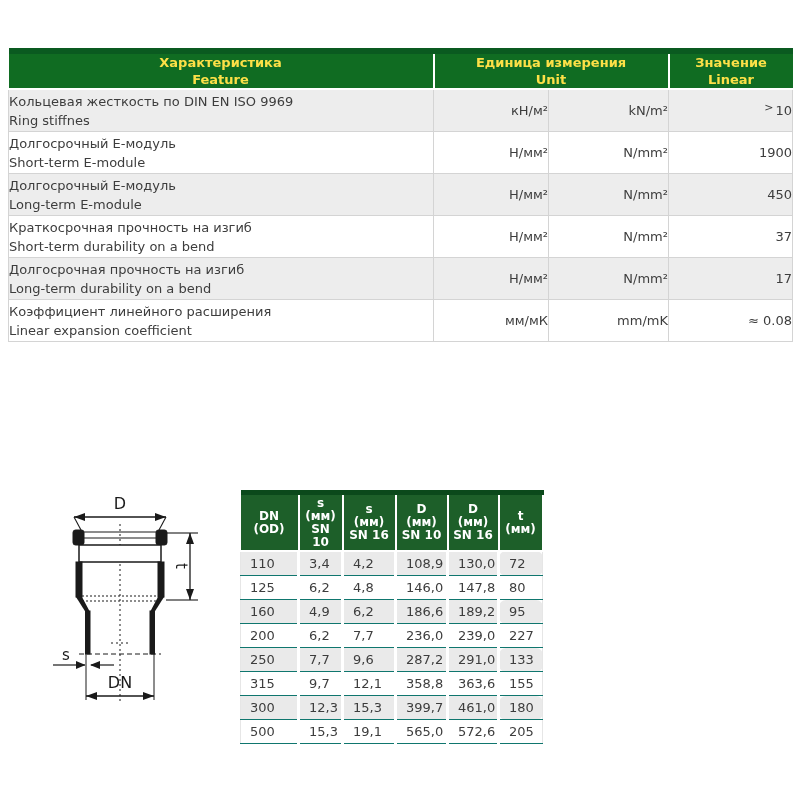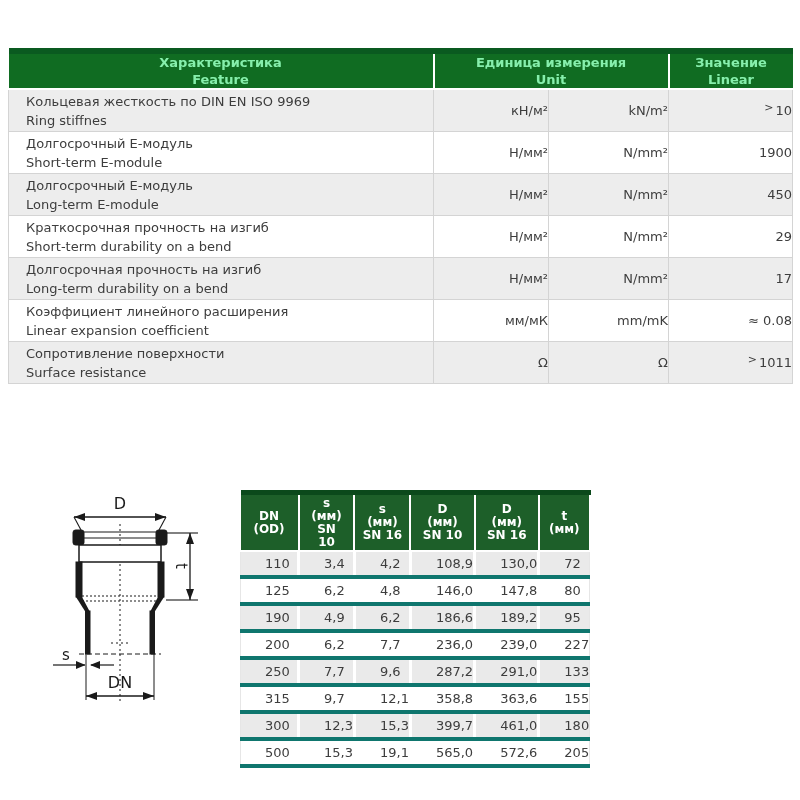--- a/index.html
+++ b/index.html
@@ -10,54 +10,54 @@
   }
 
   
   table.spec {
     position:absolute; left:8px; top:48px; width:784px;
     border-collapse:collapse; table-layout:fixed; font-size:13px;
   }
   table.spec th {
     background:#106c22; border-top:6px solid #0a5a20;
     border-right:2px solid #ffffff; border-bottom:2px solid #ffffff;
-    color:#86efac; font-weight:bold; text-align:center; vertical-align:middle;
+    color:#fde047; font-weight:bold; text-align:center; vertical-align:middle;
     white-space:pre-line; font-size:13px; line-height:17px; height:34px; padding:0;
   }
   table.spec th:last-child { border-right:none; }
   table.spec td {
     border:1px solid #d4d4d4; height:41px; vertical-align:middle;
     background:#ffffff; padding:0;
   }
   table.spec tbody tr:nth-child(odd) td { background:#ededed; }
   td.c-feat { padding-left:12px; }
-  .c-feat .ln { line-height:19px;margin-left:17px; }
+  .c-feat .ln { line-height:19px; }
   td.c-unit, td.c-val { padding-left:14px;text-align:right; }
   .sup { position:relative; top:-4px; font-size:11px; margin-right:2px; }
 
   
   table.dim {
     position:absolute; left:240px; top:490px;
     border-collapse:collapse; table-layout:fixed; font-size:13px;
   }
   table.dim th {
     background:#1d5f29; border-top:5px solid #0b491b;
     border-right:2px solid #ffffff; border-bottom:2px solid #ffffff;
     color:#ffffff; font-weight:bold; font-size:12px; line-height:13px;
     text-align:center; vertical-align:middle; white-space:pre-line;
     height:55px; padding:0 1px;
   }
   table.dim td {
-    height:23px; vertical-align:middle; padding:0 0 0 24px;
-    border-right:3px solid #ffffff; border-bottom:4px solid #0f766e;
+    height:23px; vertical-align:middle; padding:0 0 0 9px;
+    border-right:3px solid #ffffff; border-bottom:1px solid #0f766e;
     background:#ffffff;
   }
   table.dim tbody tr:nth-child(odd) td { background:#eaeaea; }
   table.dim td:first-child { border-left:1px solid #e6e6e6; }
-  table.dim td:last-child { border-right:1px solid #e6e6e6; }
+  table.dim td:last-child { border-right:1px solid #e6e6e6;border-radius:7px; }
 
   
   .diagram { position:absolute; left:30px; top:488px; width:200px; height:260px; }
   .diagram line, .diagram path, .diagram rect { stroke:#1a1a1a; }
   .diagram text { fill:#1a1a1a; font-family:"DejaVu Sans","Liberation Sans",sans-serif; }
 </style>
 </head>
 <body>
 
 <table class="spec">
@@ -105,48 +105,39 @@
       <td class="c-unit">N/mm²</td>
       <td class="c-val"><span class="sup"></span><span>450</span></td>
     </tr>
     <tr>
       <td class="c-feat">
         <div class="ln">Краткосрочная прочность на изгиб</div>
         <div class="ln">Short-term durability on a bend</div>
       </td>
       <td class="c-unit">Н/мм²</td>
       <td class="c-unit">N/mm²</td>
-      <td class="c-val"><span class="sup"></span><span>29</span></td>
+      <td class="c-val"><span class="sup"></span><span>37</span></td>
     </tr>
     <tr>
       <td class="c-feat">
         <div class="ln">Долгосрочная прочность на изгиб</div>
         <div class="ln">Long-term durability on a bend</div>
       </td>
       <td class="c-unit">Н/мм²</td>
       <td class="c-unit">N/mm²</td>
       <td class="c-val"><span class="sup"></span><span>17</span></td>
     </tr>
     <tr>
       <td class="c-feat">
         <div class="ln">Коэффициент линейного расширения</div>
         <div class="ln">Linear expansion coefficient</div>
       </td>
       <td class="c-unit">мм/мК</td>
       <td class="c-unit">mm/mK</td>
       <td class="c-val"><span class="sup"></span><span>≈ 0.08</span></td>
-    </tr>
-    <tr>
-      <td class="c-feat">
-        <div class="ln">Сопротивление поверхности</div>
-        <div class="ln">Surface resistance</div>
-      </td>
-      <td class="c-unit">Ω</td>
-      <td class="c-unit">Ω</td>
-      <td class="c-val"><span class="sup">&gt;</span><span>1011</span></td>
     </tr>
   </tbody>
 </table>
 
 <svg class="diagram" viewBox="0 0 200 260" xmlns="http://www.w3.org/2000/svg">
 
   <line x1="90" y1="36" x2="90" y2="213" stroke-width="1" stroke-dasharray="2,3"></line>
   <line x1="81" y1="155" x2="99" y2="155" stroke-width="1" stroke-dasharray="2,3"></line>
 
   <text x="90" y="21" text-anchor="middle" font-size="16">D</text>
@@ -234,21 +225,21 @@
     </tr>
     <tr>
       <td>125</td>
       <td>6,2</td>
       <td>4,8</td>
       <td>146,0</td>
       <td>147,8</td>
       <td>80</td>
     </tr>
     <tr>
-      <td>190</td>
+      <td>160</td>
       <td>4,9</td>
       <td>6,2</td>
       <td>186,6</td>
       <td>189,2</td>
       <td>95</td>
     </tr>
     <tr>
       <td>200</td>
       <td>6,2</td>
       <td>7,7</td>

